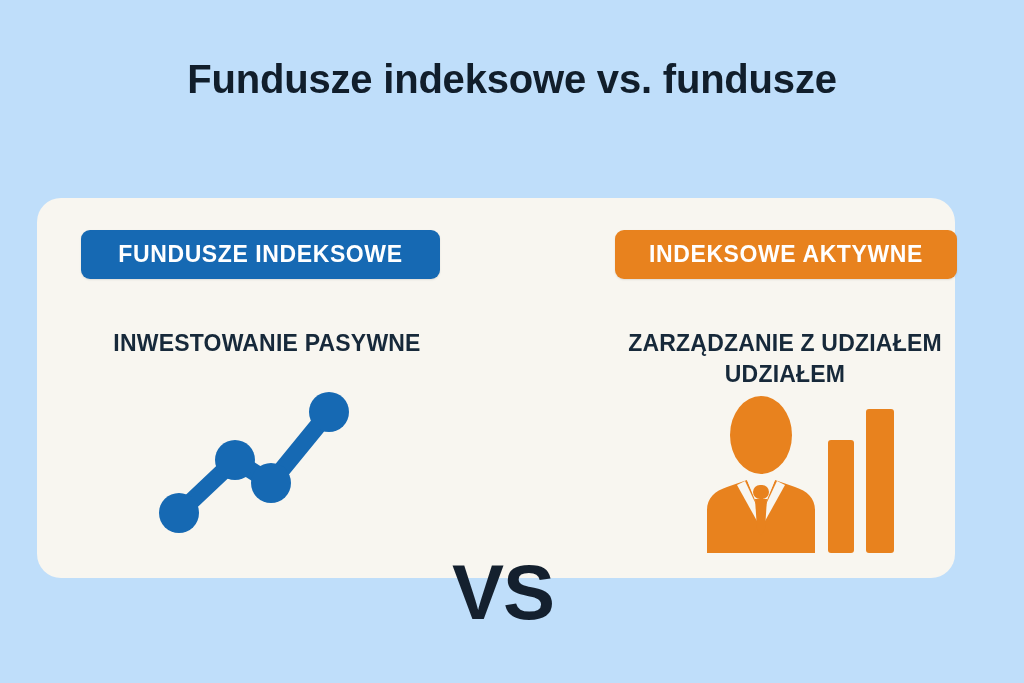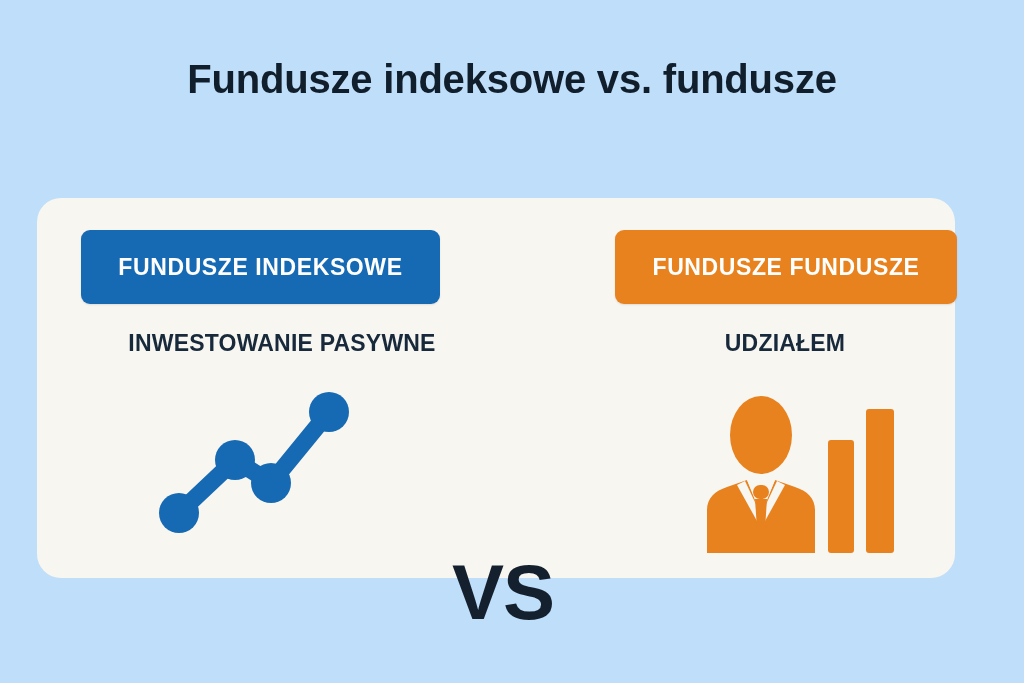--- a/index.html
+++ b/index.html
@@ -49,21 +49,21 @@
     top: 0;
     height: 100%;
   }
   .col-left  { left: 0px;   width: 460px; }
   .col-right { left: 500px; width: 418px; }
 
   
   .badge {
     position: absolute;
     top: 32px;
-    height: 74px;
+    height: 49px;
     border-radius: 9px;
     color: #ffffff;
     font-size: 23px;
     font-weight: bold;
     letter-spacing: 0.6px;
     display: flex;
     align-items: center;
     justify-content: center;
     box-sizing: border-box;
     box-shadow: 0 1px 2px rgba(0,0,0,0.10);
@@ -83,21 +83,21 @@
   .sublabel {
     position: absolute;
     color: #17293a;
     font-size: 23px;
     font-weight: bold;
     letter-spacing: 0.2px;
     line-height: 1.34;
     text-align: center;
   }
   .sublabel-left {
-    left: 15px;
+    left: 0;
     top: 130px;
     width: 460px;
   }
   .sublabel-right {
     left: 48px;
     top: 130px;
     width: 400px;
   }
   .sublabel .line { display: block; }
 
@@ -155,23 +155,24 @@
           <circle cx="124" cy="95" r="20"></circle>
           <circle cx="182" cy="24" r="20"></circle>
         </g>
       </svg>
     </span>
 
   </div>
 
   <div class="col col-right">
 
-    <div class="badge badge-orange">FUNDUSZE FUNDUSZE</div>
+    <div class="badge badge-orange">INDEKSOWE AKTYWNE</div>
 
     <div class="sublabel sublabel-right">
+      <span class="line">ZARZĄDZANIE Z UDZIAŁEM</span>
       <span class="line">UDZIAŁEM</span>
     </div>
 
     <span class="icon-expert">
       <svg width="230" height="160" viewBox="0 0 230 160" aria-hidden="true">
 
         <ellipse cx="74" cy="42" rx="31" ry="39" fill="#e8821e"></ellipse>
 
         <path d="M20 160 L20 117 C20 105 28 98 40 94 L60 87 L74 120 L88 87 L108 94
                  C120 98 128 105 128 117 L128 160 Z" fill="#e8821e"></path>

